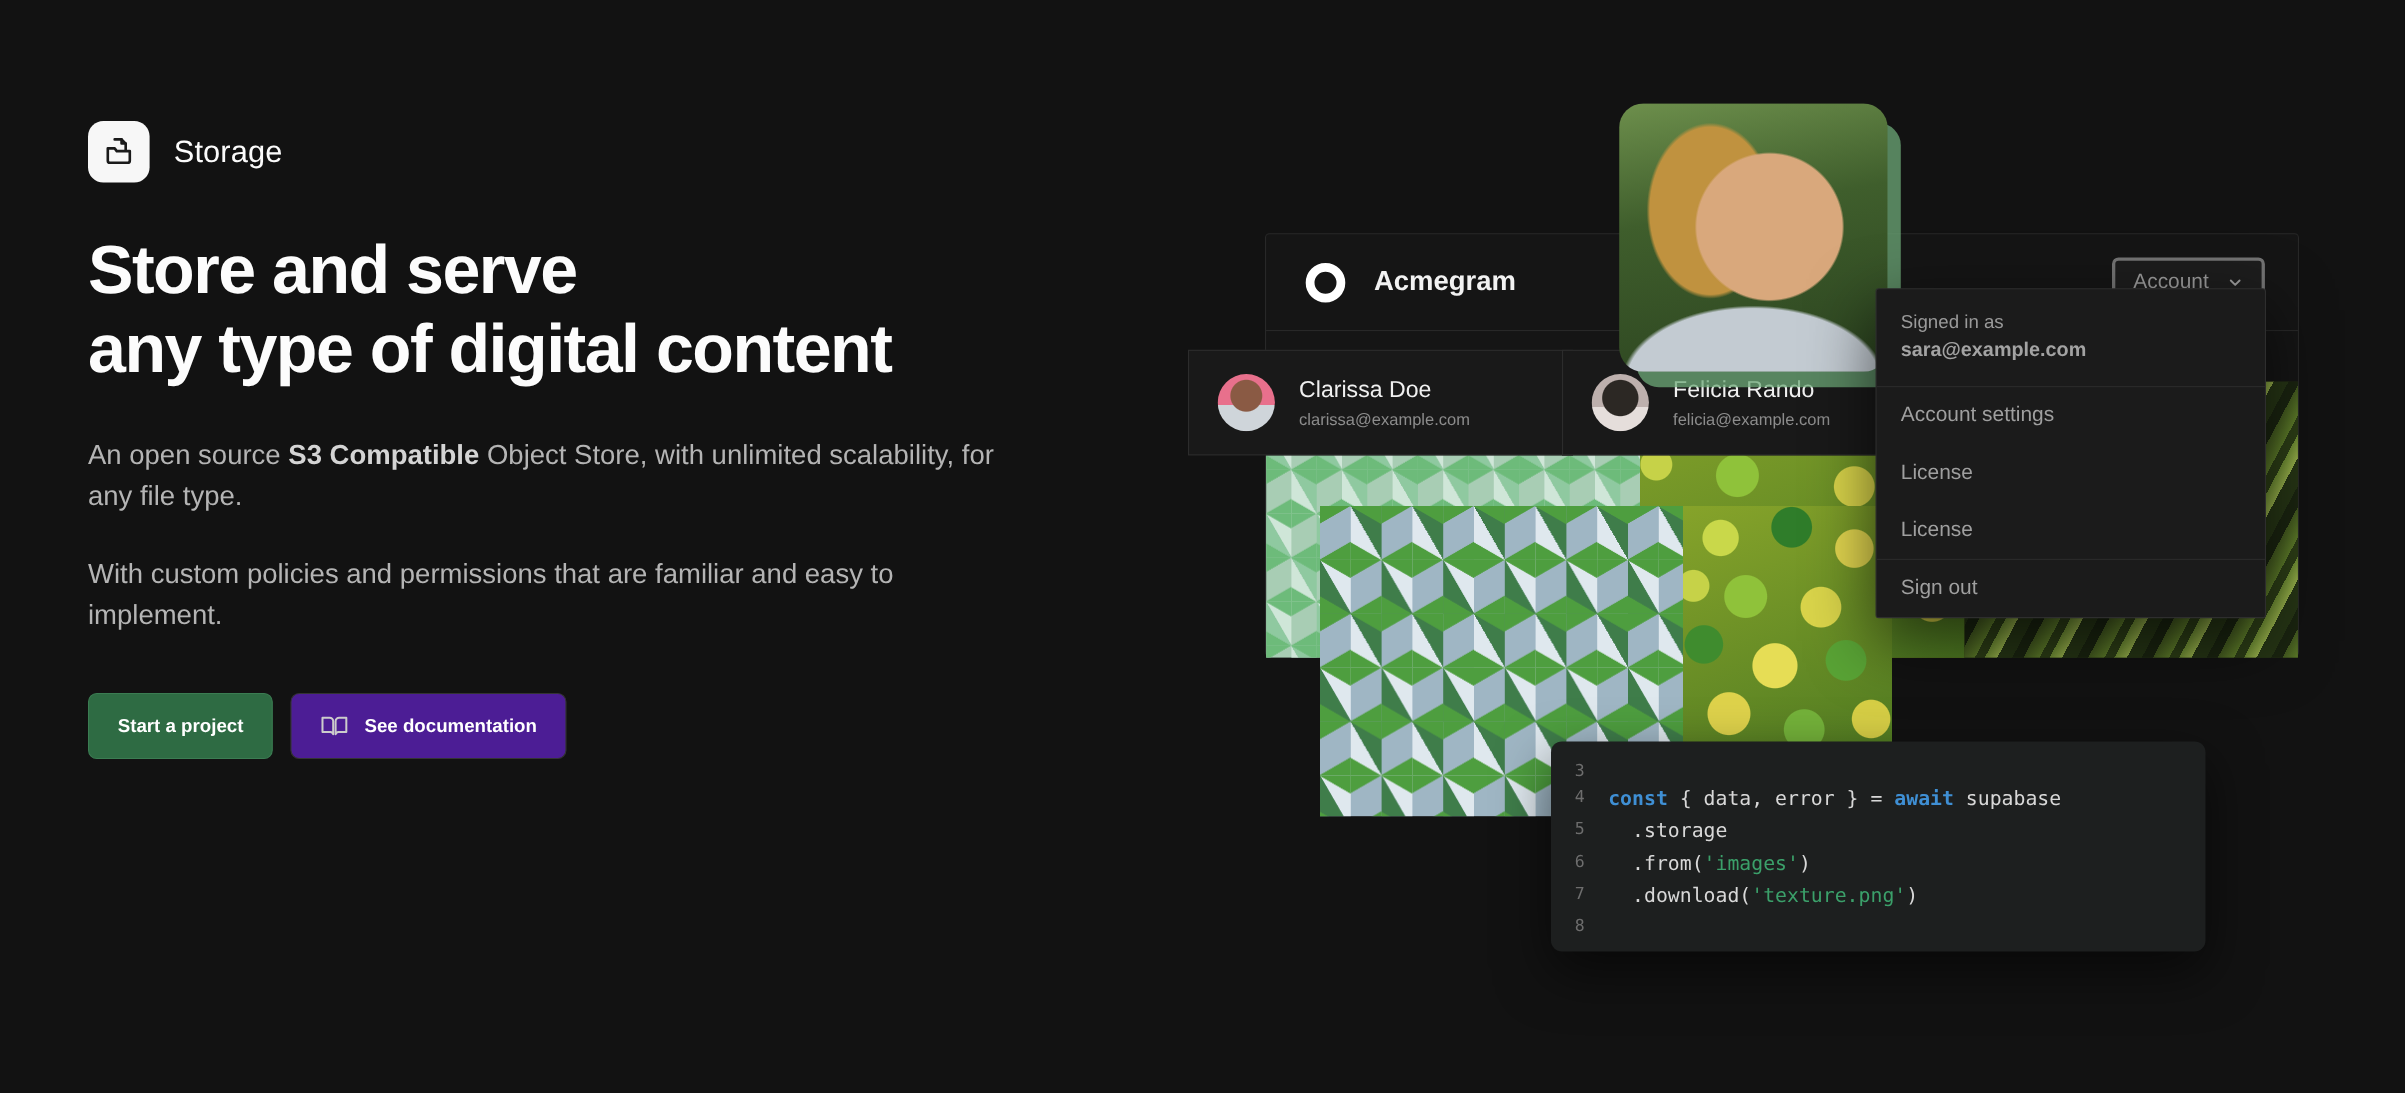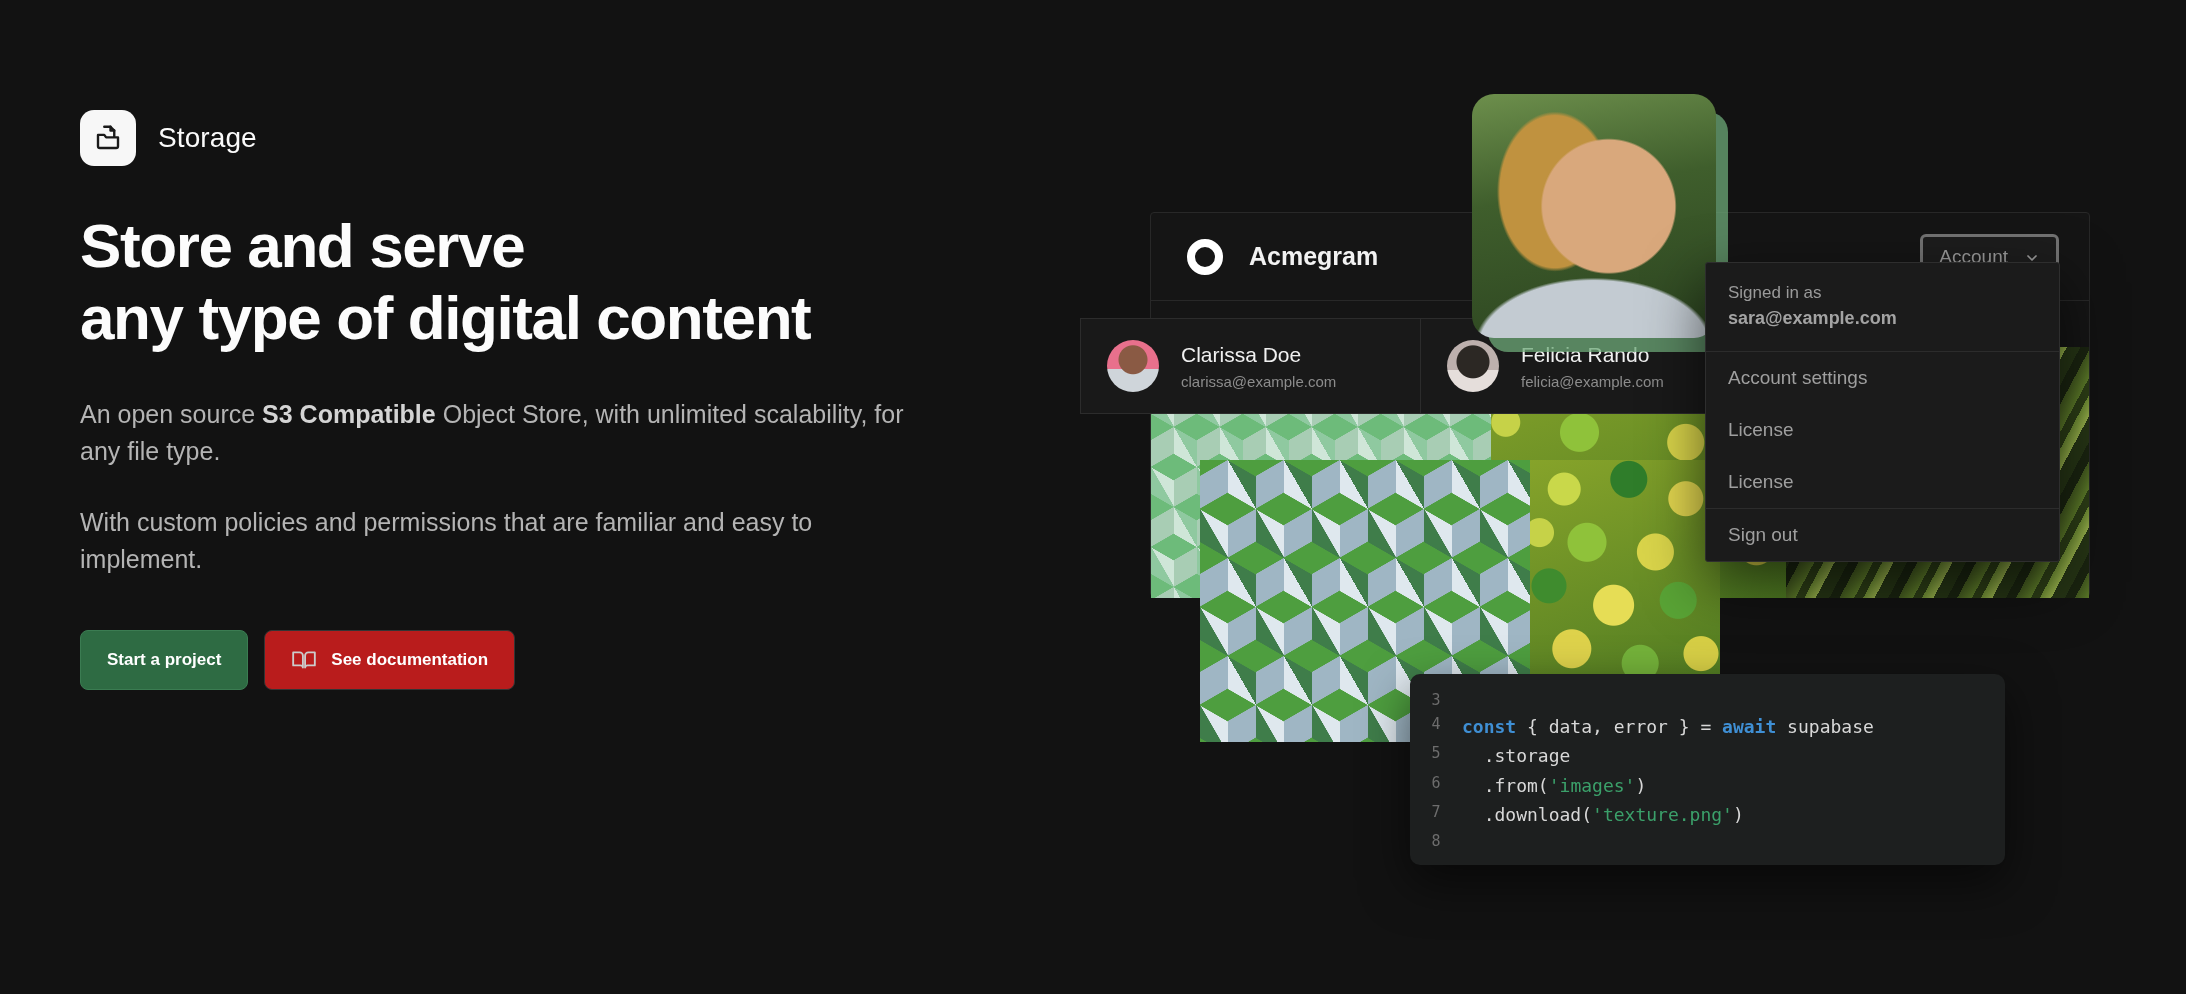--- a/index.html
+++ b/index.html
@@ -31,21 +31,21 @@
   .lede.second { margin-bottom: 52px; }
 
   .cta-row { display: flex; align-items: center; gap: 16px; }
   .btn {
     display: inline-flex; align-items: center; gap: 14px;
     height: 60px; padding: 0 26px; border-radius: 8px;
     font-size: 17px; font-weight: 700; color: #ffffff;
     border: 1px solid transparent; cursor: pointer; white-space: nowrap;
   }
   .btn-primary { background: #2e6b43; border-color: #3b7c52; }
-  .btn-secondary { background: #b91c1c; border-color: #343434; }
+  .btn-secondary { background: #4c1d95; border-color: #343434; }
   .btn-secondary .bicon { width: 26px; height: 26px; flex: 0 0 auto; }
 
   
   .mock { position: absolute; left: 1080px; top: 80px; width: 1060px; height: 840px; }
 
   .app-window {
     position: absolute; left: 70px; top: 132px; width: 940px; height: 385px;
     background: #151515; border: 1px solid #282828; border-radius: 4px;
   }
   .app-topbar {

